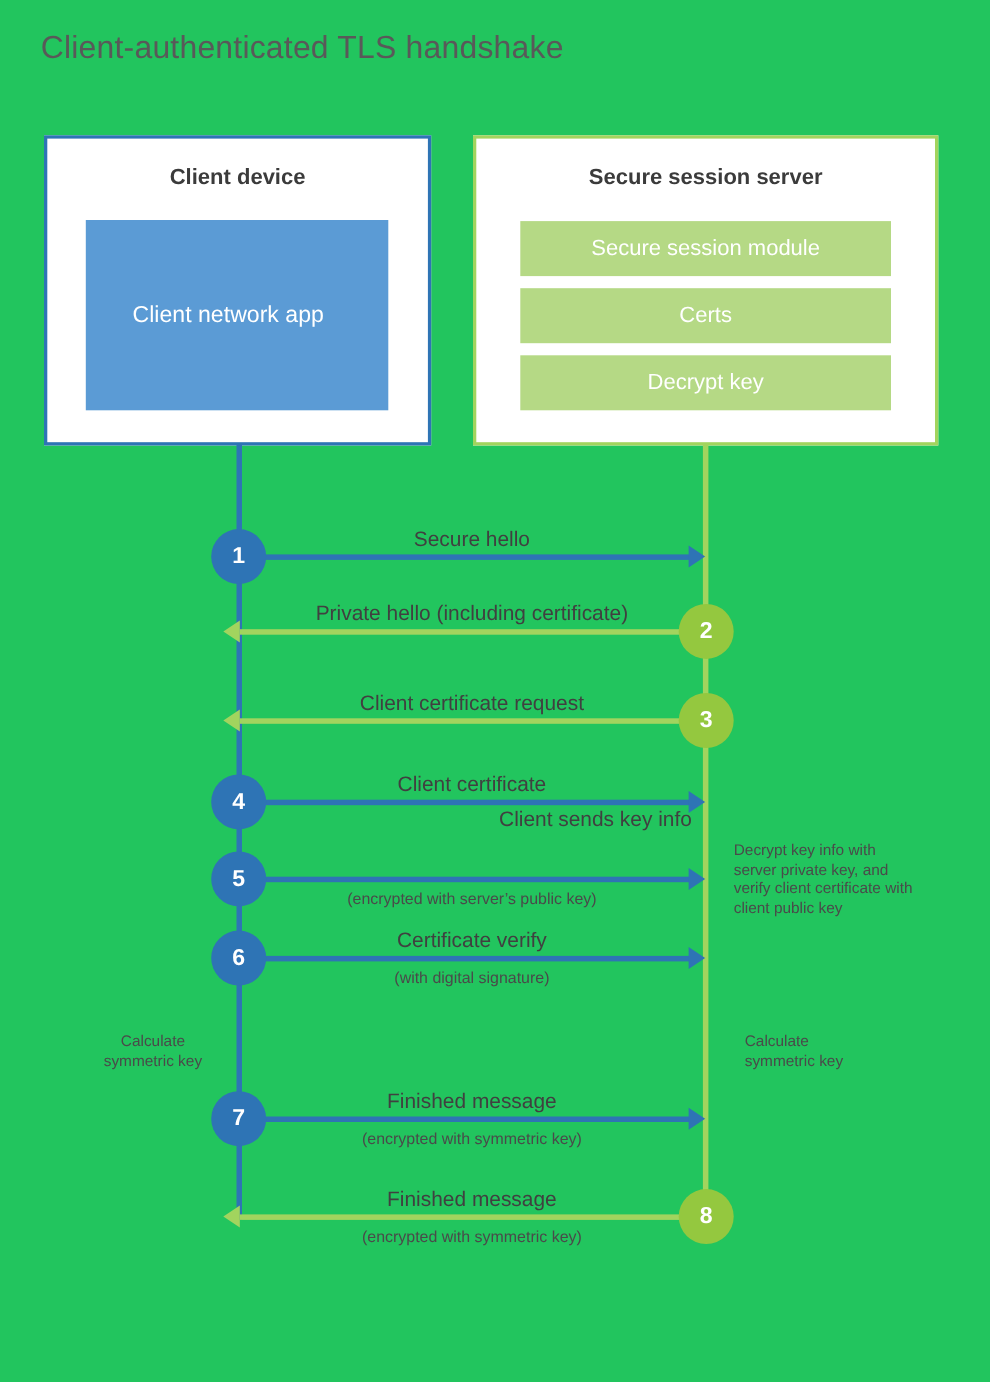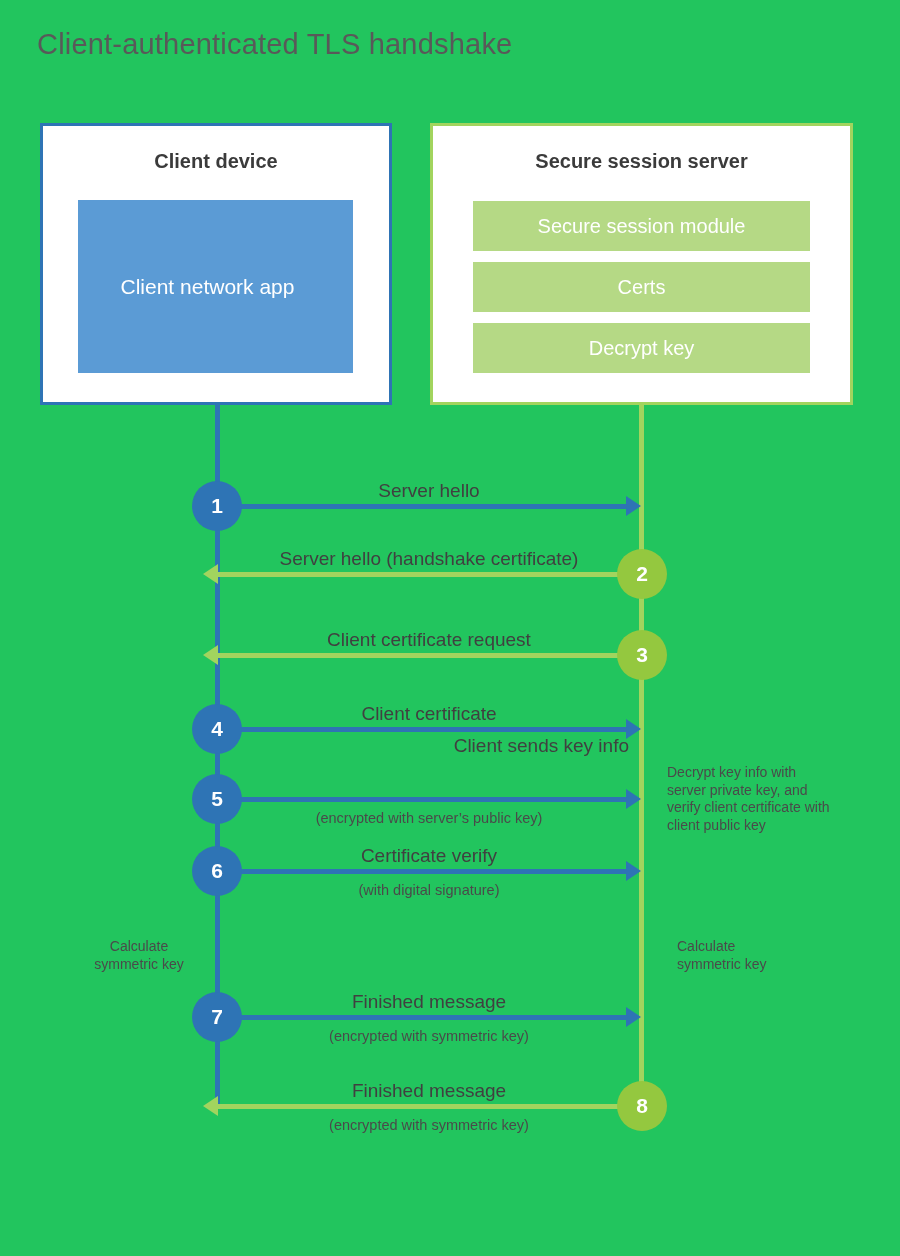--- a/index.html
+++ b/index.html
@@ -61,26 +61,26 @@
   <div class="abs actor-box" id="server-box">
     <div class="actor-title">Secure session server</div>
   </div>
   <div class="abs server-bar" id="server-bar-0">Secure session module</div>
   <div class="abs server-bar" id="server-bar-1">Certs</div>
   <div class="abs server-bar" id="server-bar-2">Decrypt key</div>
 
   <div class="abs lifeline" id="client-lifeline"></div>
   <div class="abs lifeline" id="server-lifeline"></div>
 
-  <div class="abs msg-label" style="top:481px;">Server hello</div>
+  <div class="abs msg-label" style="top:481px;">Secure hello</div>
   <div class="abs shaft shaft-blue" style="top:504px;"></div>
   <div class="abs head head-right" style="top:496px;"></div>
   <div class="abs step-circle step-blue" style="top:481px;">1</div>
 
-  <div class="abs msg-label" style="top:549px;">Server hello (handshake certificate)</div>
+  <div class="abs msg-label" style="top:549px;">Private hello (including certificate)</div>
   <div class="abs shaft shaft-green" style="top:572px;"></div>
   <div class="abs head head-left" style="top:564px;"></div>
   <div class="abs step-circle step-green" style="top:549px;">2</div>
 
   <div class="abs msg-label" style="top:630px;">Client certificate request</div>
   <div class="abs shaft shaft-green" style="top:653px;"></div>
   <div class="abs head head-left" style="top:645px;"></div>
   <div class="abs step-circle step-green" style="top:630px;">3</div>
 
   <div class="abs msg-label" style="top:704px;">Client certificate</div>

